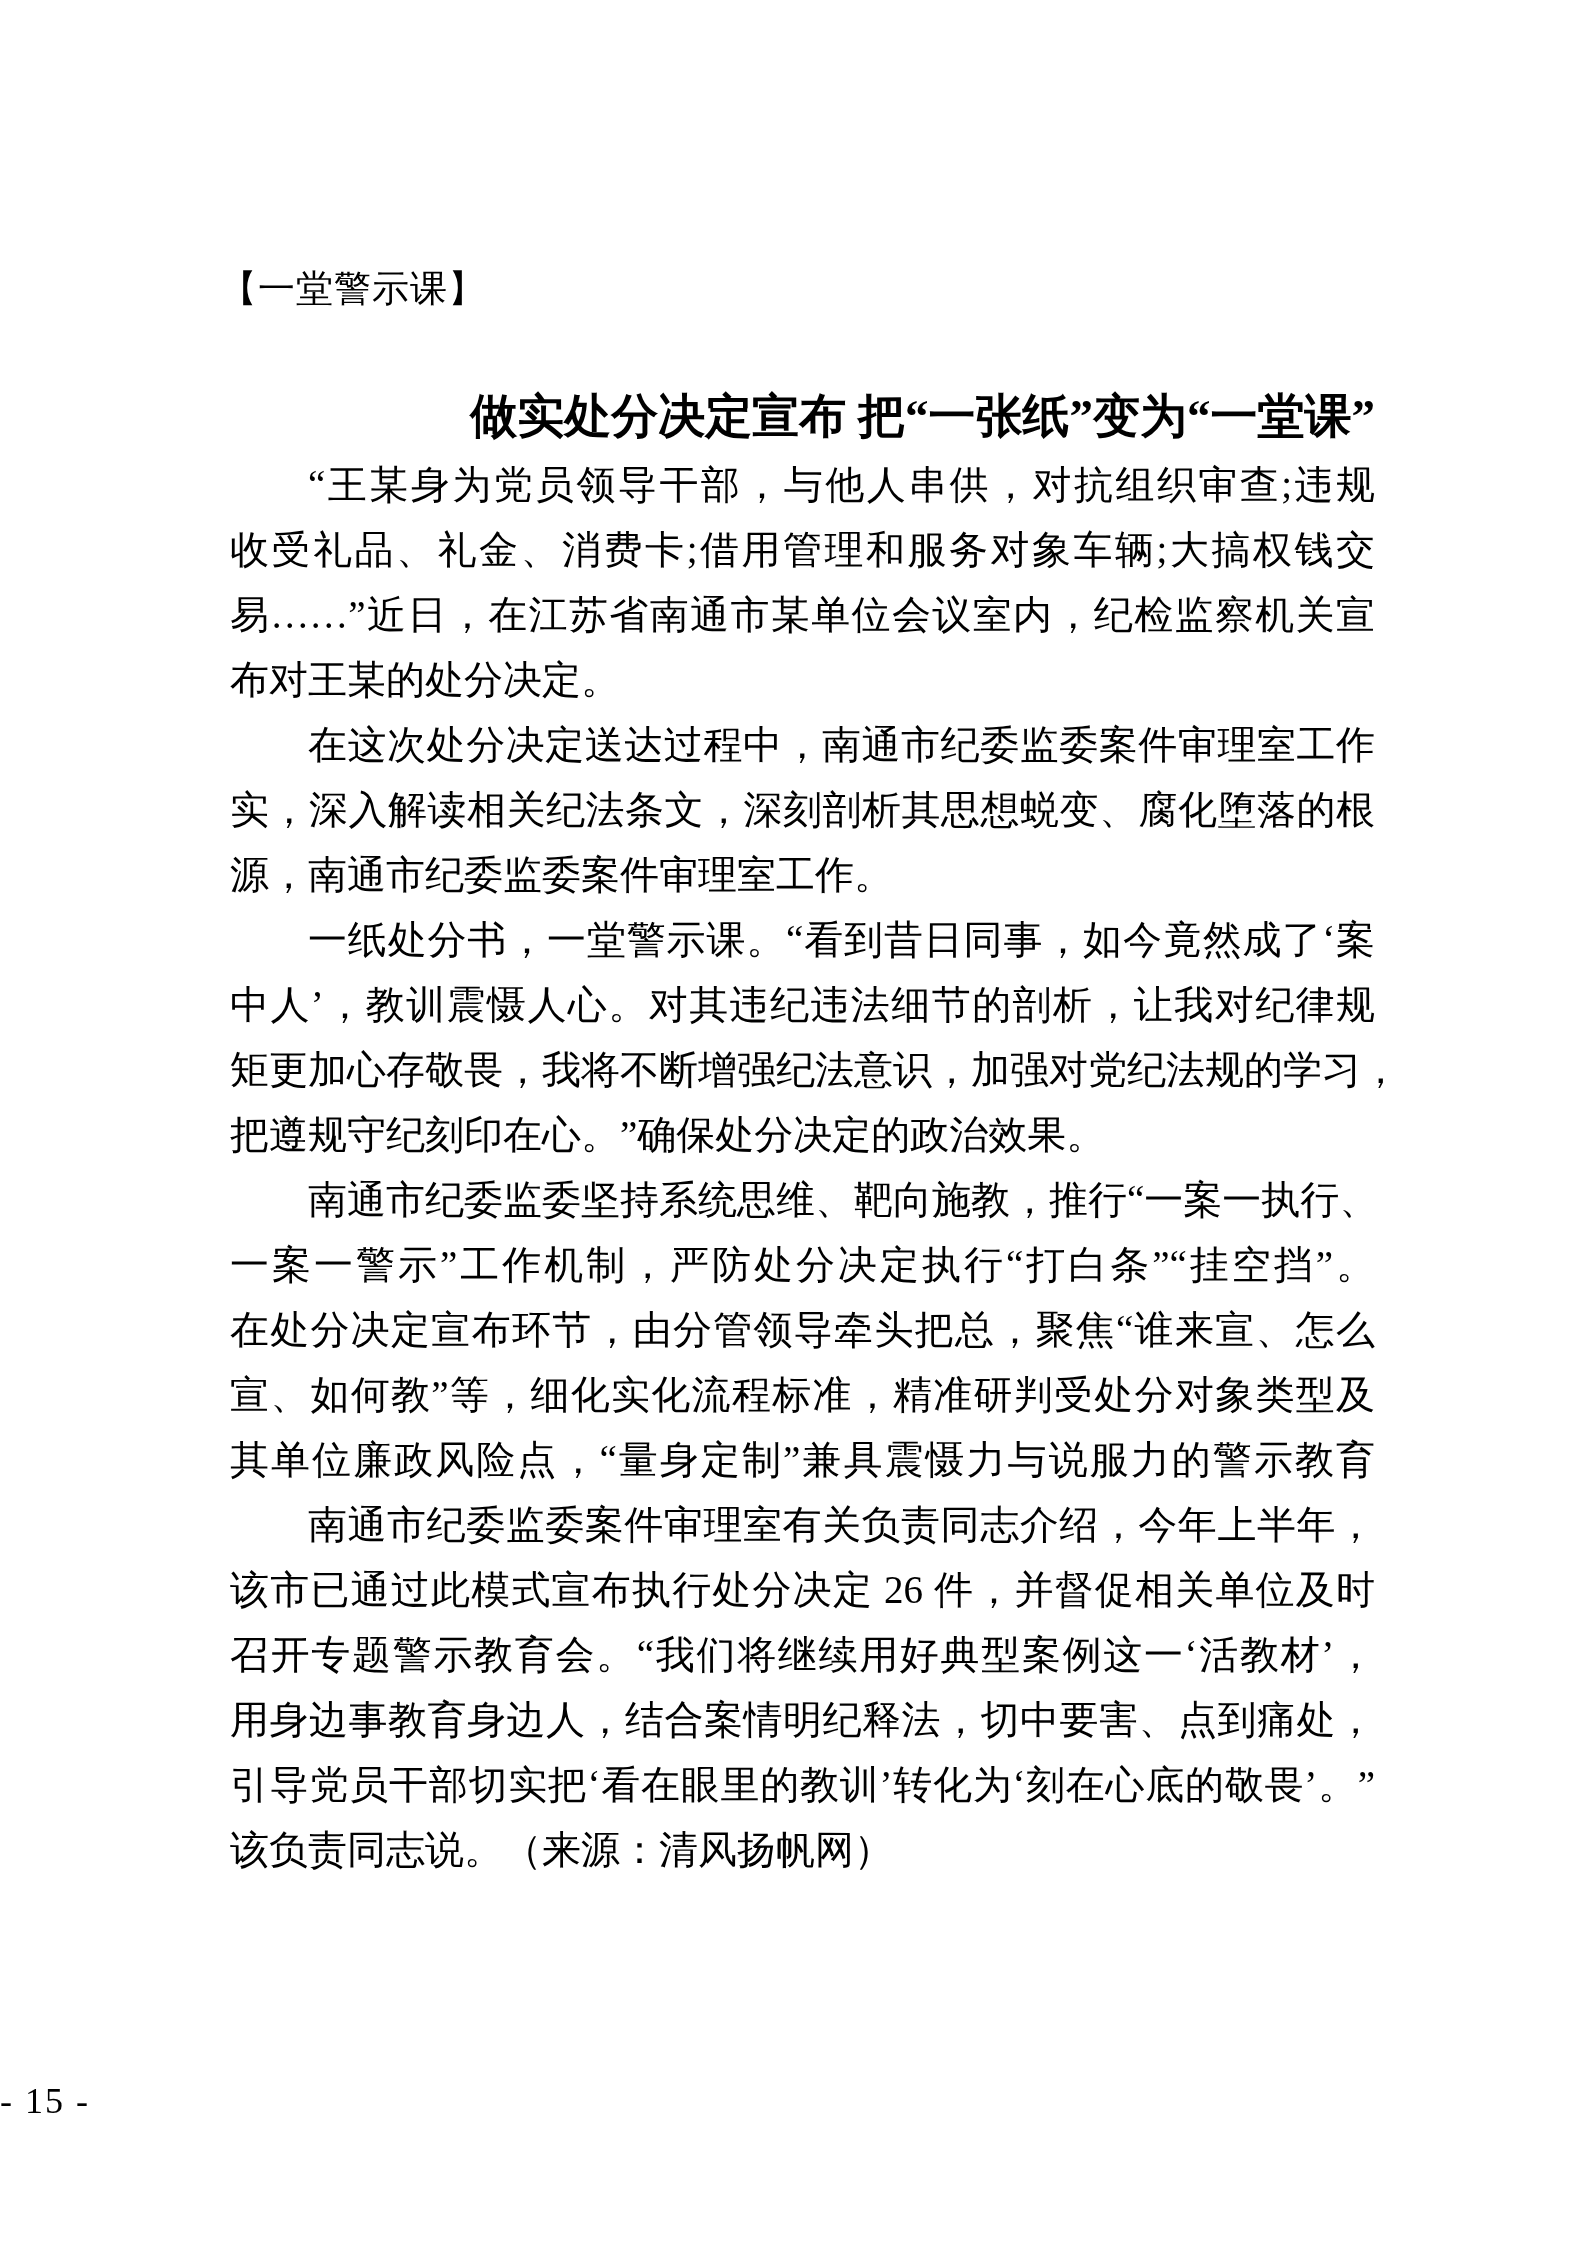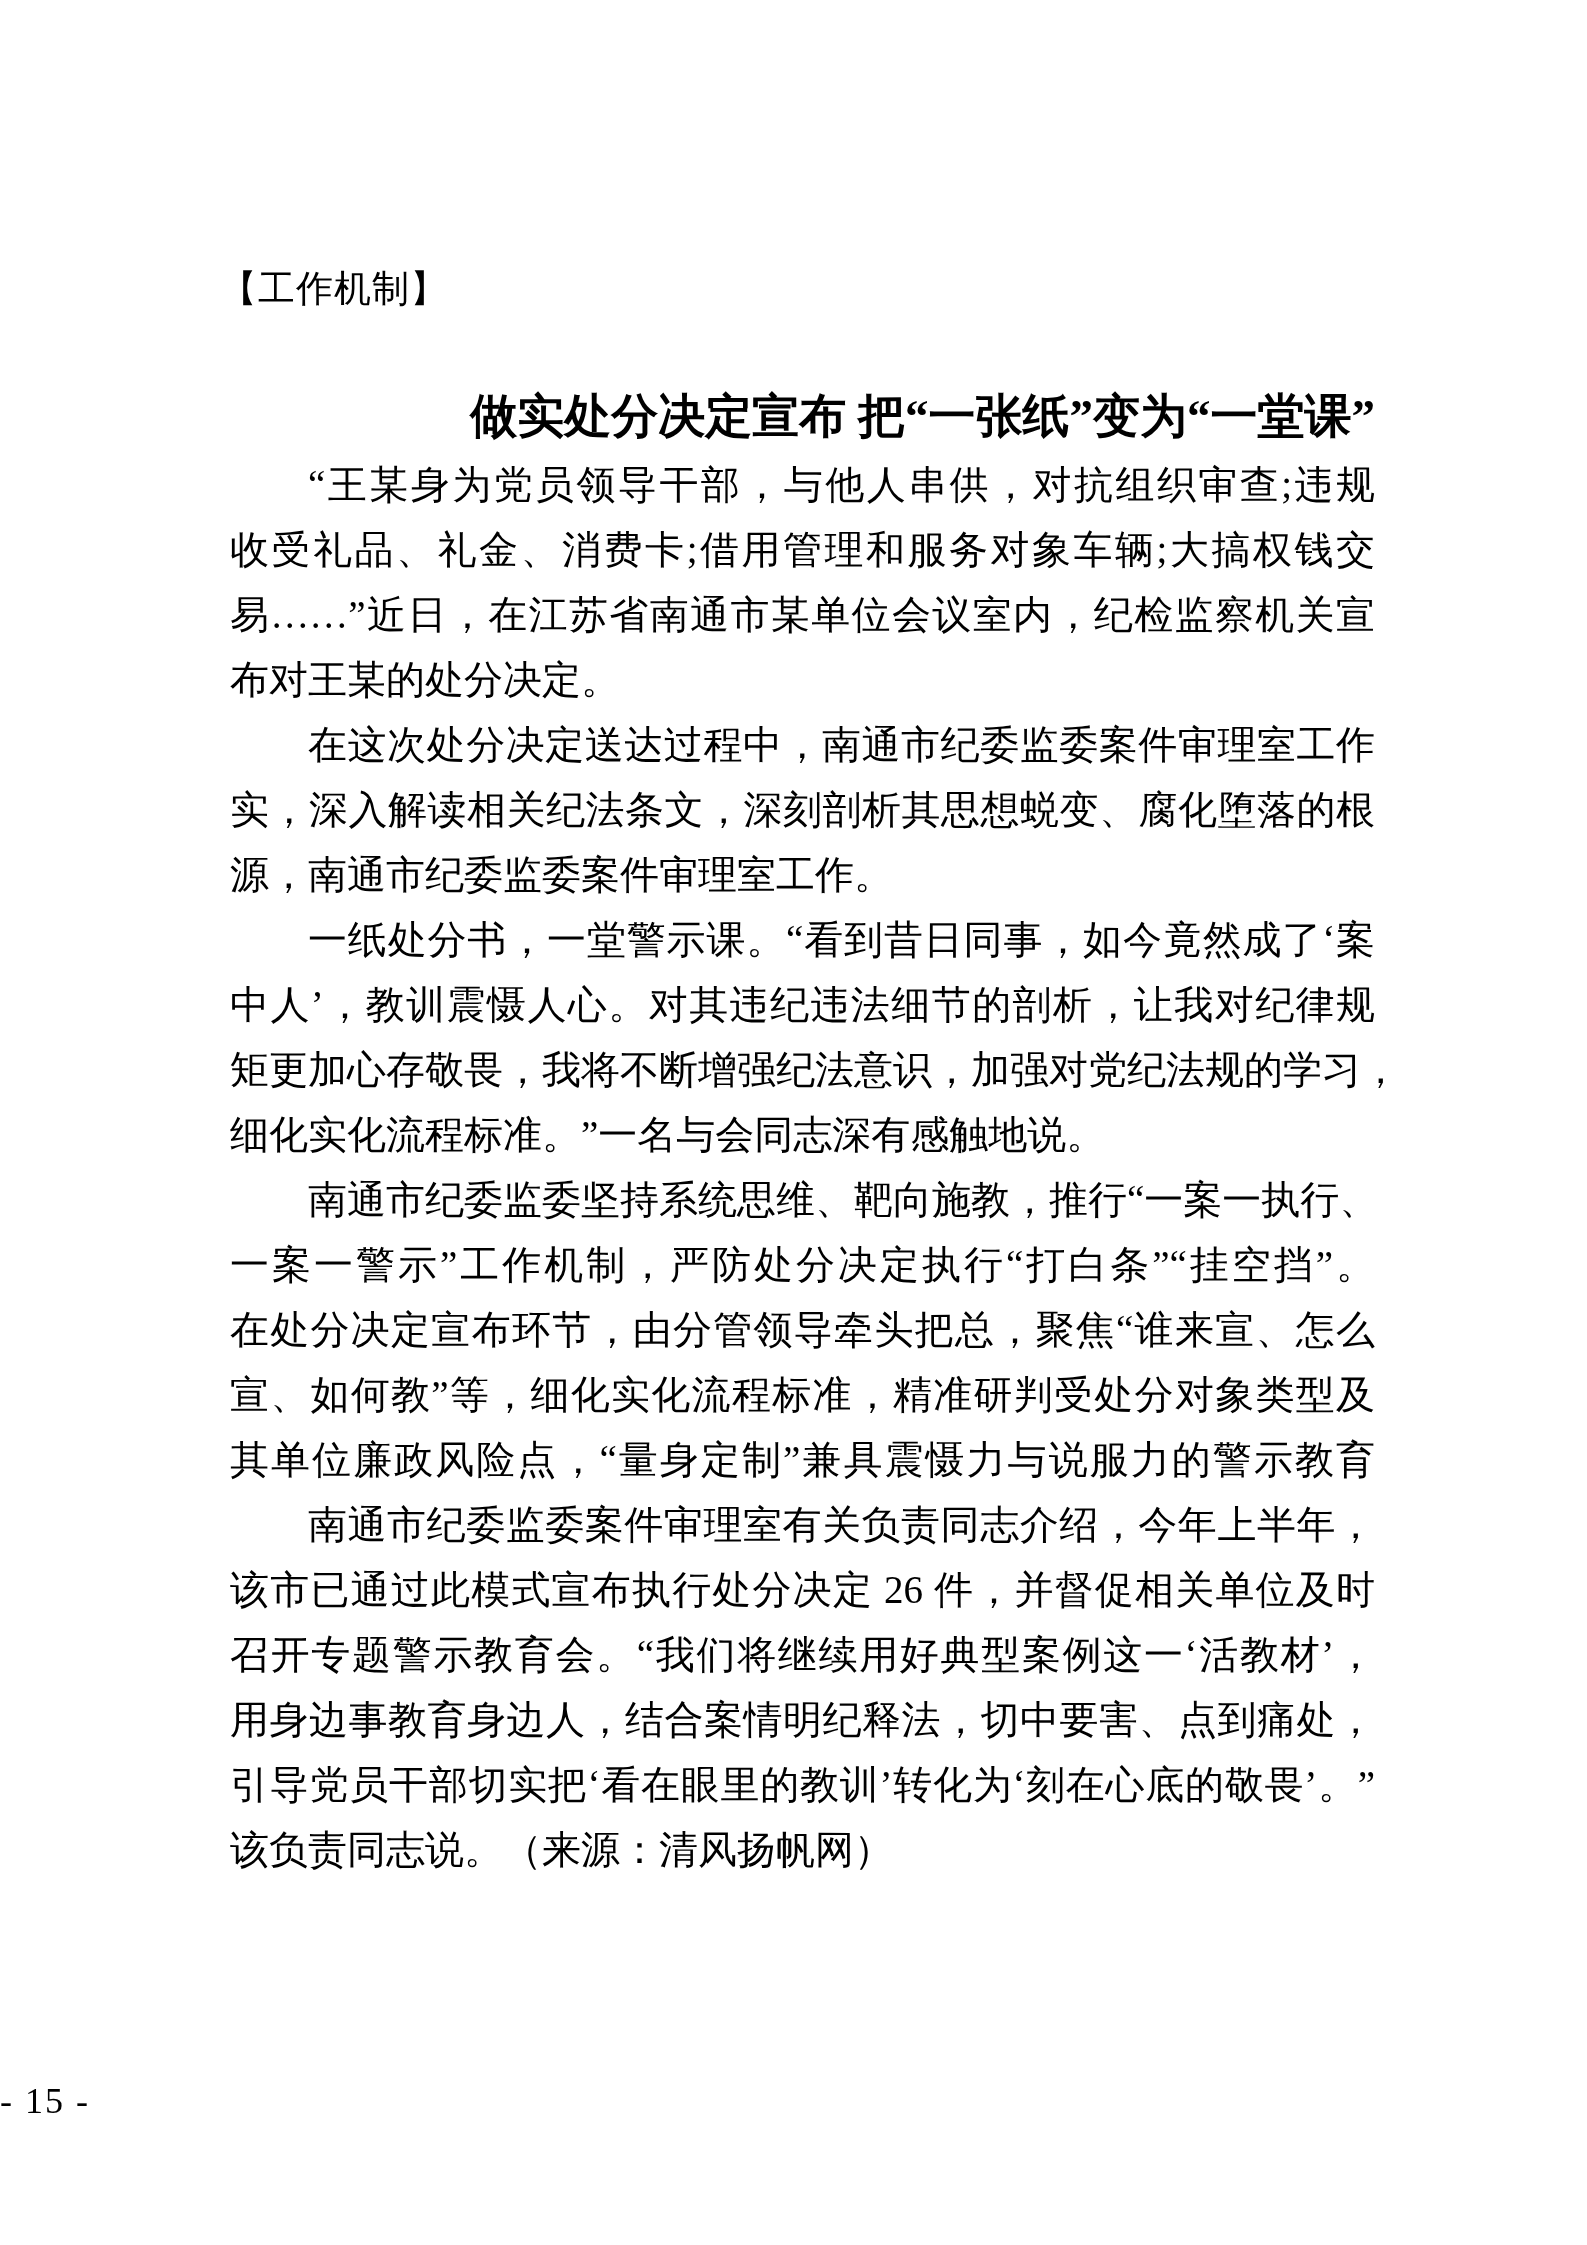--- a/index.html
+++ b/index.html
@@ -68,39 +68,39 @@
     font-size: 36px;
     line-height: 38px;
     letter-spacing: 2px;
   }
 </style>
 </head>
 <body>
 
 <div class="page">
 
-  <div class="section-tag">【工作机制】</div>
+  <div class="section-tag">【一堂警示课】</div>
 
   <h1 class="title">做实处分决定宣布 把“一张纸”变为“一堂课”</h1>
 
   <div class="body-text">
 
     <div class="line indent">“王某身为党员领导干部，与他人串供，对抗组织审查;违规</div>
     <div class="line">收受礼品、礼金、消费卡;借用管理和服务对象车辆;大搞权钱交</div>
     <div class="line">易……”近日，在江苏省南通市某单位会议室内，纪检监察机关宣</div>
     <div class="line last">布对王某的处分决定。</div>
 
     <div class="line indent">在这次处分决定送达过程中，南通市纪委监委案件审理室工作</div>
     <div class="line">实，深入解读相关纪法条文，深刻剖析其思想蜕变、腐化堕落的根</div>
     <div class="line last">源，南通市纪委监委案件审理室工作。</div>
 
     <div class="line indent">一纸处分书，一堂警示课。“看到昔日同事，如今竟然成了‘案</div>
     <div class="line">中人’，教训震慑人心。对其违纪违法细节的剖析，让我对纪律规</div>
     <div class="line">矩更加心存敬畏，我将不断增强纪法意识，加强对党纪法规的学习，</div>
-    <div class="line last">细化实化流程标准。”一名与会同志深有感触地说。</div>
+    <div class="line last">把遵规守纪刻印在心。”确保处分决定的政治效果。</div>
 
     <div class="line indent">南通市纪委监委坚持系统思维、靶向施教，推行“一案一执行、</div>
     <div class="line">一案一警示”工作机制，严防处分决定执行“打白条”“挂空挡”。</div>
     <div class="line">在处分决定宣布环节，由分管领导牵头把总，聚焦“谁来宣、怎么</div>
     <div class="line">宣、如何教”等，细化实化流程标准，精准研判受处分对象类型及</div>
     <div class="line">其单位廉政风险点，“量身定制”兼具震慑力与说服力的警示教育</div>
 
     <div class="line indent">南通市纪委监委案件审理室有关负责同志介绍，今年上半年，</div>
     <div class="line">该市已通过此模式宣布执行处分决定 26 件，并督促相关单位及时</div>
     <div class="line">召开专题警示教育会。“我们将继续用好典型案例这一‘活教材’，</div>

